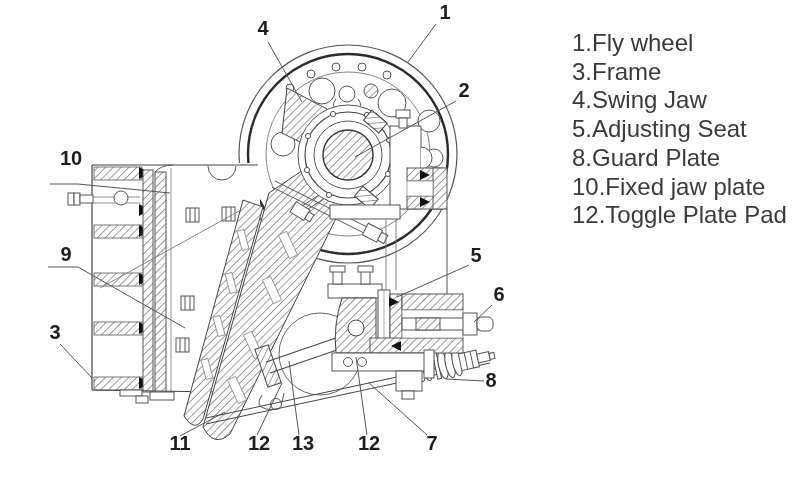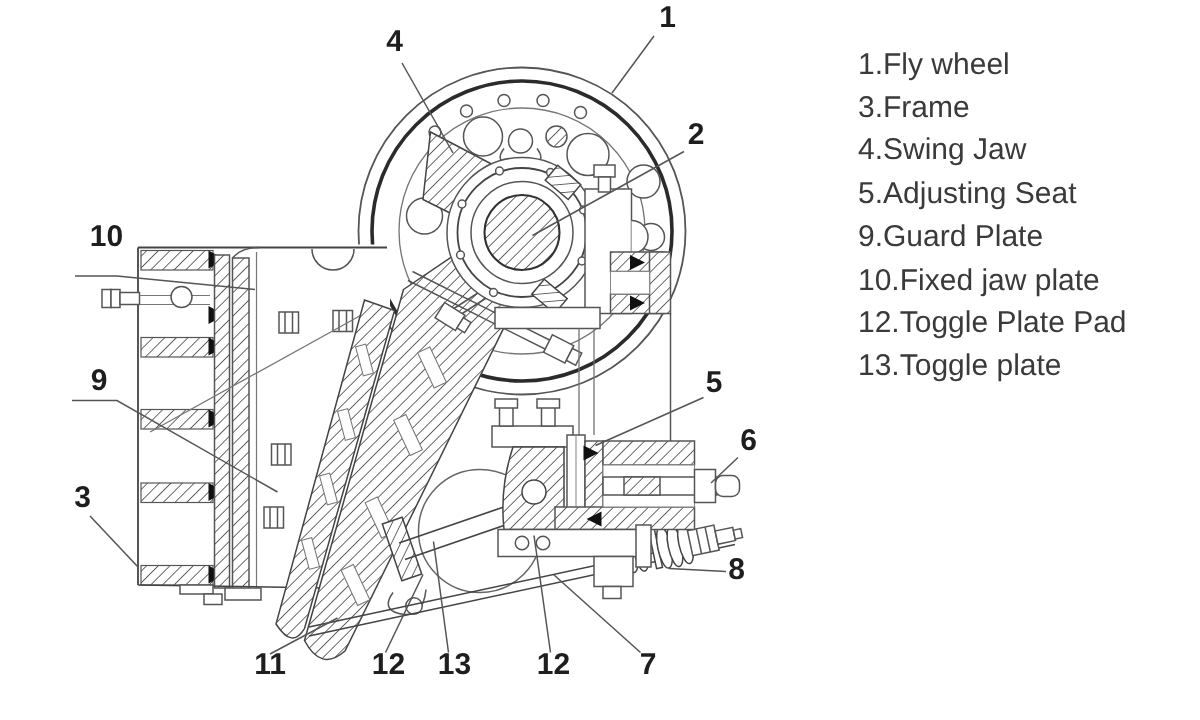--- a/index.html
+++ b/index.html
@@ -2,21 +2,21 @@
 <html><head>
 <meta charset="utf-8">
 <style>
   html,body{margin:0;padding:0;background:#ffffff;}
   #stage{position:relative;width:800px;height:480px;background:#ffffff;overflow:hidden;
          font-family:"Liberation Sans",sans-serif;}
   #drawing{position:absolute;left:0;top:0;}
   .callout{position:absolute;width:36px;text-align:center;font-size:20px;font-weight:600;
            color:#1e1e1e;line-height:1;user-select:none;}
   #legend{position:absolute;left:572px;top:29px;margin:0;padding:0;list-style:none;}
-  #legend li{font-size:20px;line-height:28.7px;color:#3a3a3a;white-space:nowrap;}
+  #legend li{font-size:24px;line-height:28.7px;color:#3a3a3a;white-space:nowrap;}
 </style>
 </head>
 <body>
 
 <div id="stage">
 
   <svg id="drawing" width="800" height="480" viewBox="0 0 800 480">
     <defs>
       <pattern id="hatch" width="5.5" height="5.5" patternUnits="userSpaceOnUse" patternTransform="rotate(45)">
         <rect width="5.5" height="5.5" fill="#ffffff"></rect>
@@ -284,19 +284,18 @@
   <div class="callout" style="left:414px;top:433px">7</div>
   <div class="callout" style="left:458px;top:245px">5</div>
   <div class="callout" style="left:481px;top:284px">6</div>
   <div class="callout" style="left:473px;top:370px">8</div>
 
   <ul id="legend">
     <li>1.Fly wheel</li>
     <li>3.Frame</li>
     <li>4.Swing Jaw</li>
     <li>5.Adjusting Seat</li>
-    <li>9.Guard Plate</li>
+    <li>8.Guard Plate</li>
     <li>10.Fixed jaw plate</li>
     <li>12.Toggle Plate Pad</li>
-    <li>13.Toggle plate</li>
   </ul>
 
 </div>
 
 </body></html>

